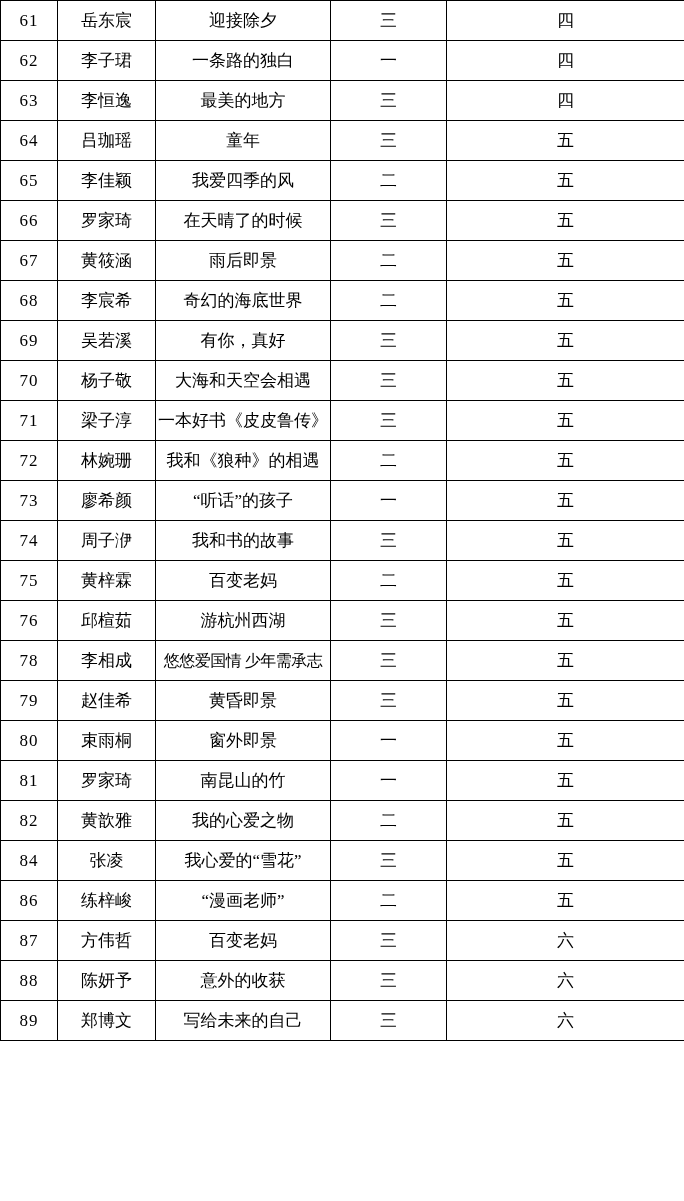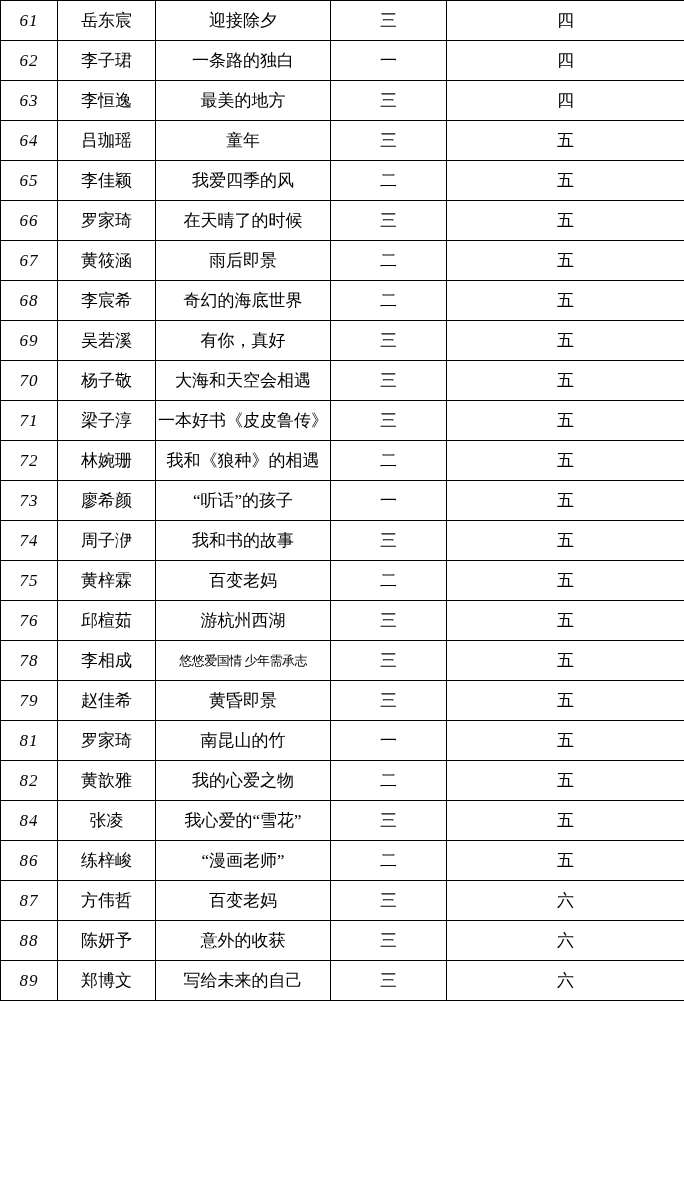--- a/index.html
+++ b/index.html
@@ -26,27 +26,26 @@
     vertical-align: middle;
     padding: 0;
     font-size: 17px;
     line-height: 1;
     white-space: nowrap;
     overflow: hidden;
   }
   td.num-cell {
     font-size: 16px;
     letter-spacing: 1px;
-    font-style: italic;
   }
   td.title-cell {
     font-size: 16px;
   }
   td.title-cell.tight {
-    font-size: 13px;
+    font-size: 16px;
     letter-spacing: -0.5px;
   }
   col.c-num   { width: 57px;  }
   col.c-name  { width: 98px;  }
   col.c-title { width: 175px; }
   col.c-level { width: 116px; }
   col.c-grade { width: 238px; }
 </style>
 </head>
 <body>
@@ -180,20 +179,27 @@
     <td class="grade-cell">五</td>
   </tr>
       <tr>
     <td class="num-cell">79</td>
     <td class="name-cell">赵佳希</td>
     <td class="title-cell">黄昏即景</td>
     <td class="level-cell">三</td>
     <td class="grade-cell">五</td>
   </tr>
       <tr>
+    <td class="num-cell">80</td>
+    <td class="name-cell">束雨桐</td>
+    <td class="title-cell">窗外即景</td>
+    <td class="level-cell">一</td>
+    <td class="grade-cell">五</td>
+  </tr>
+      <tr>
     <td class="num-cell">81</td>
     <td class="name-cell">罗家琦</td>
     <td class="title-cell">南昆山的竹</td>
     <td class="level-cell">一</td>
     <td class="grade-cell">五</td>
   </tr>
       <tr>
     <td class="num-cell">82</td>
     <td class="name-cell">黄歆雅</td>
     <td class="title-cell">我的心爱之物</td>

